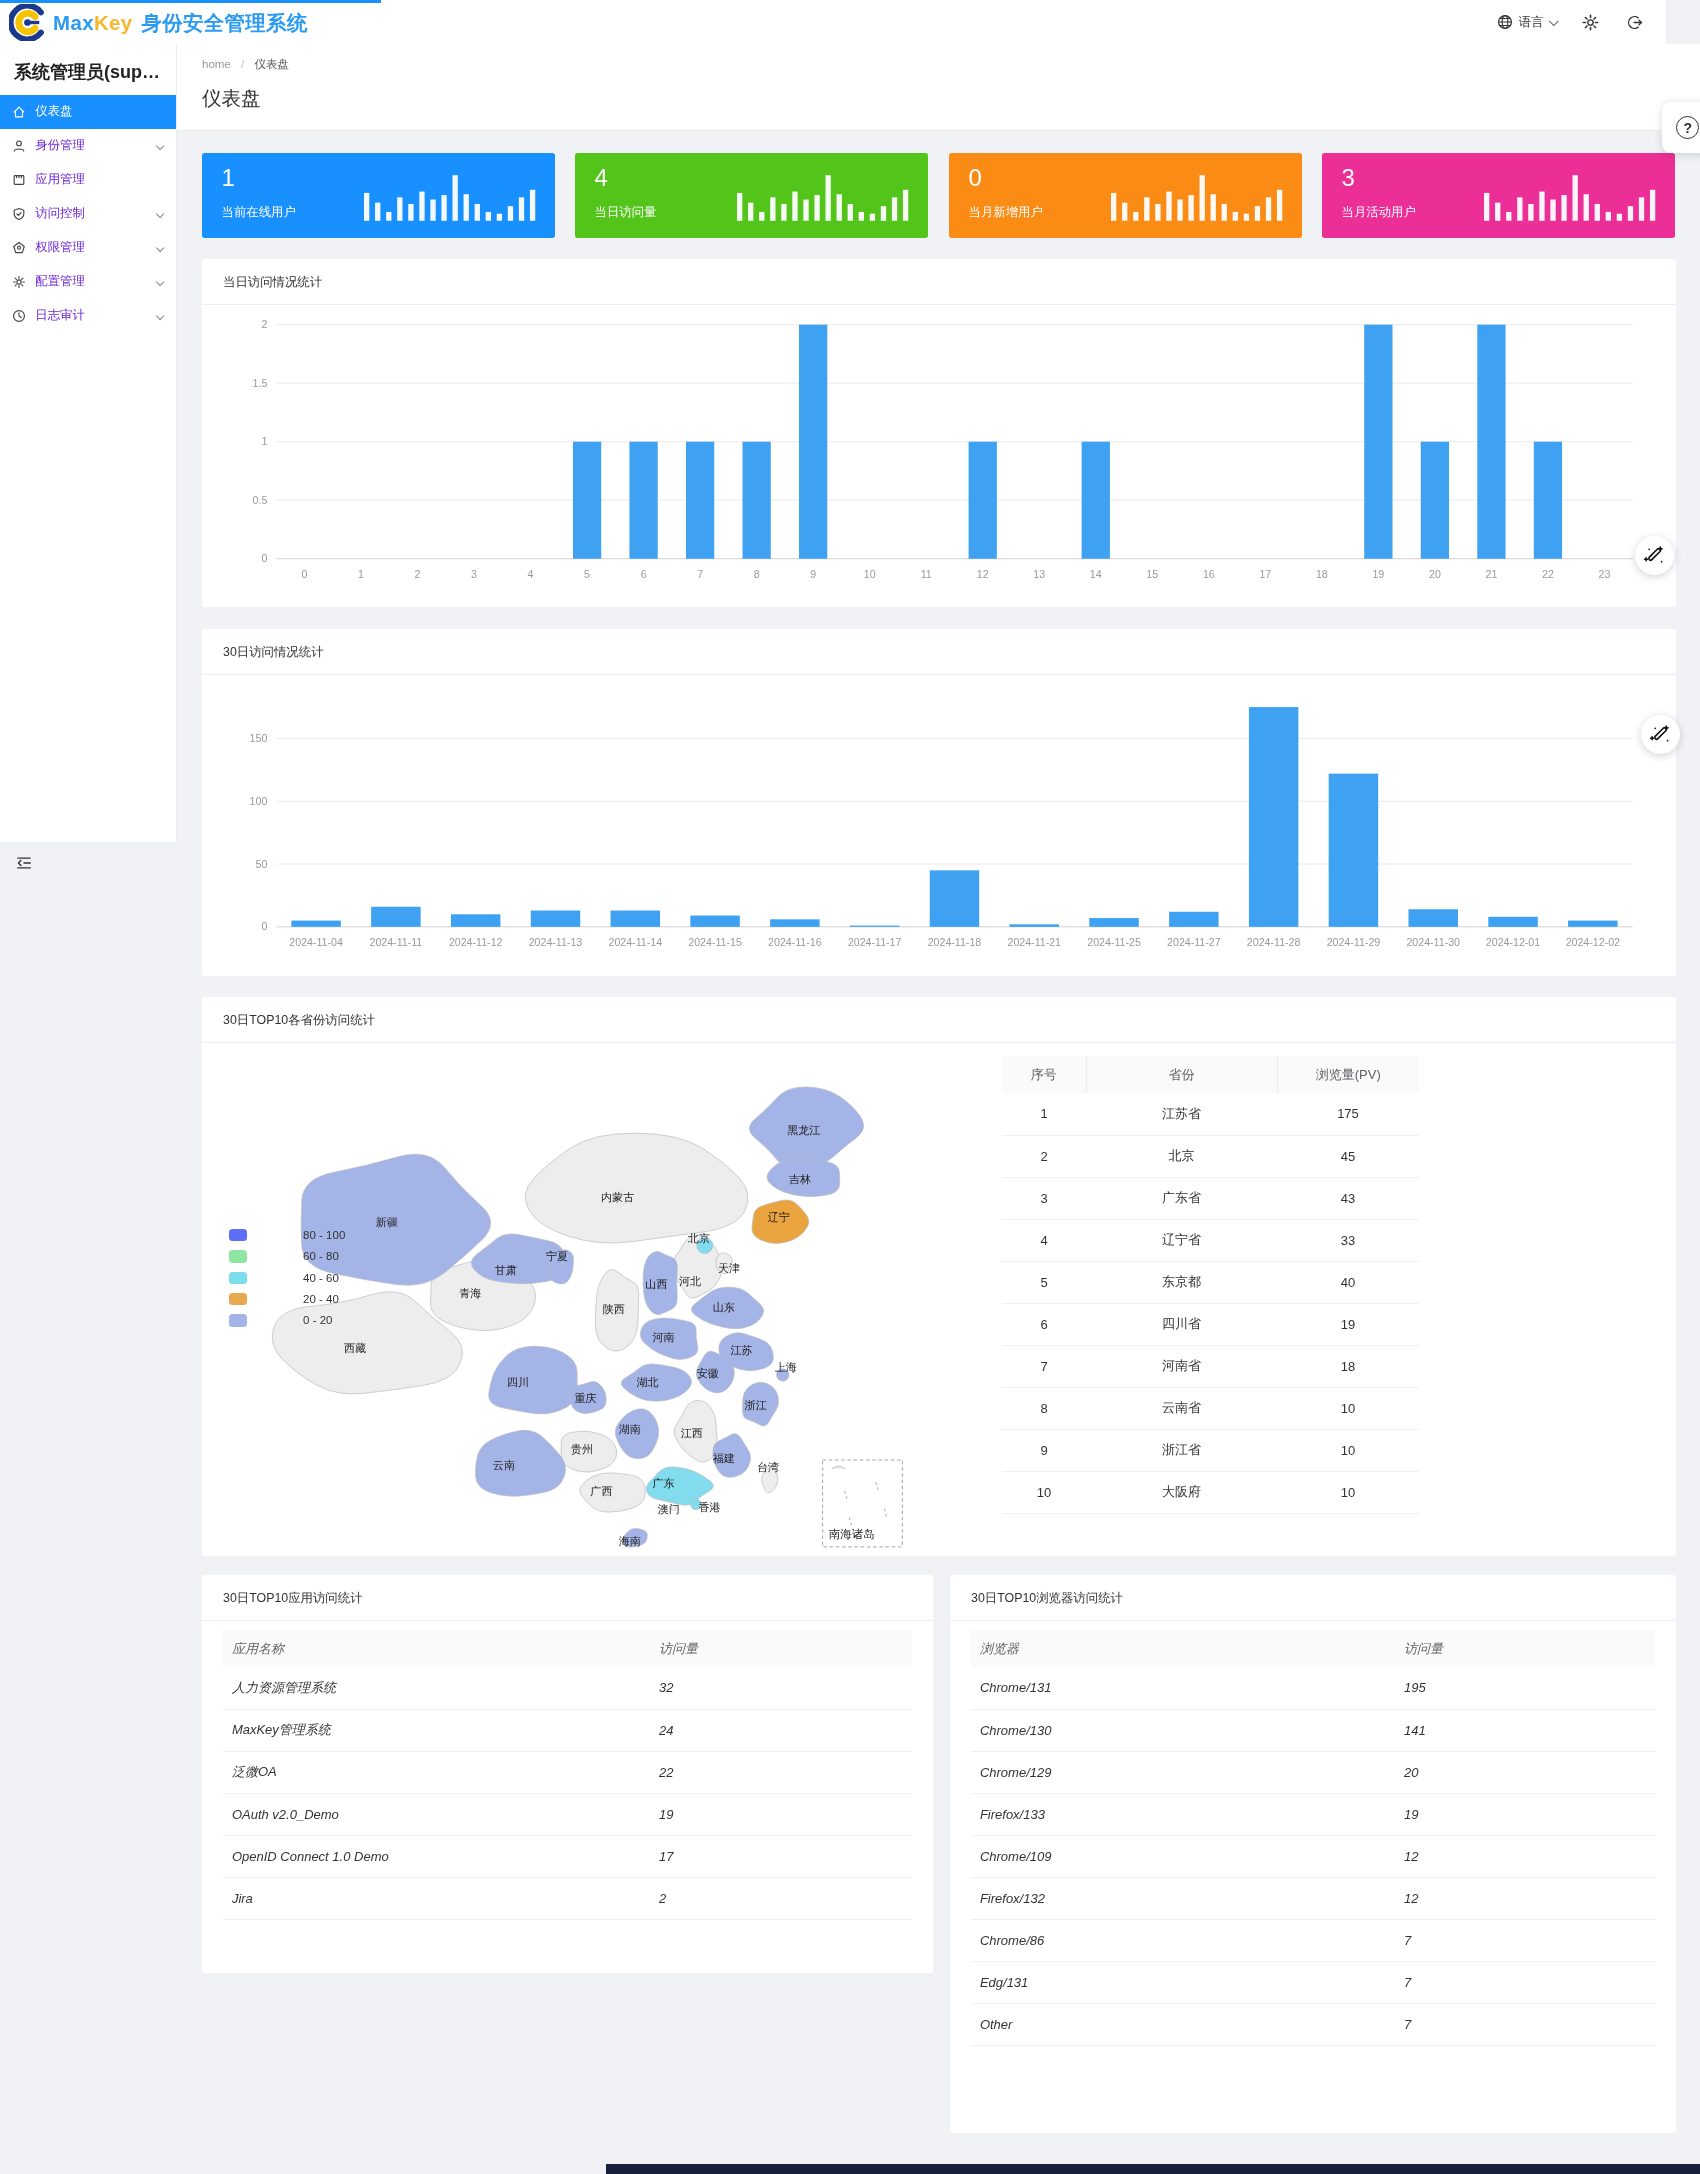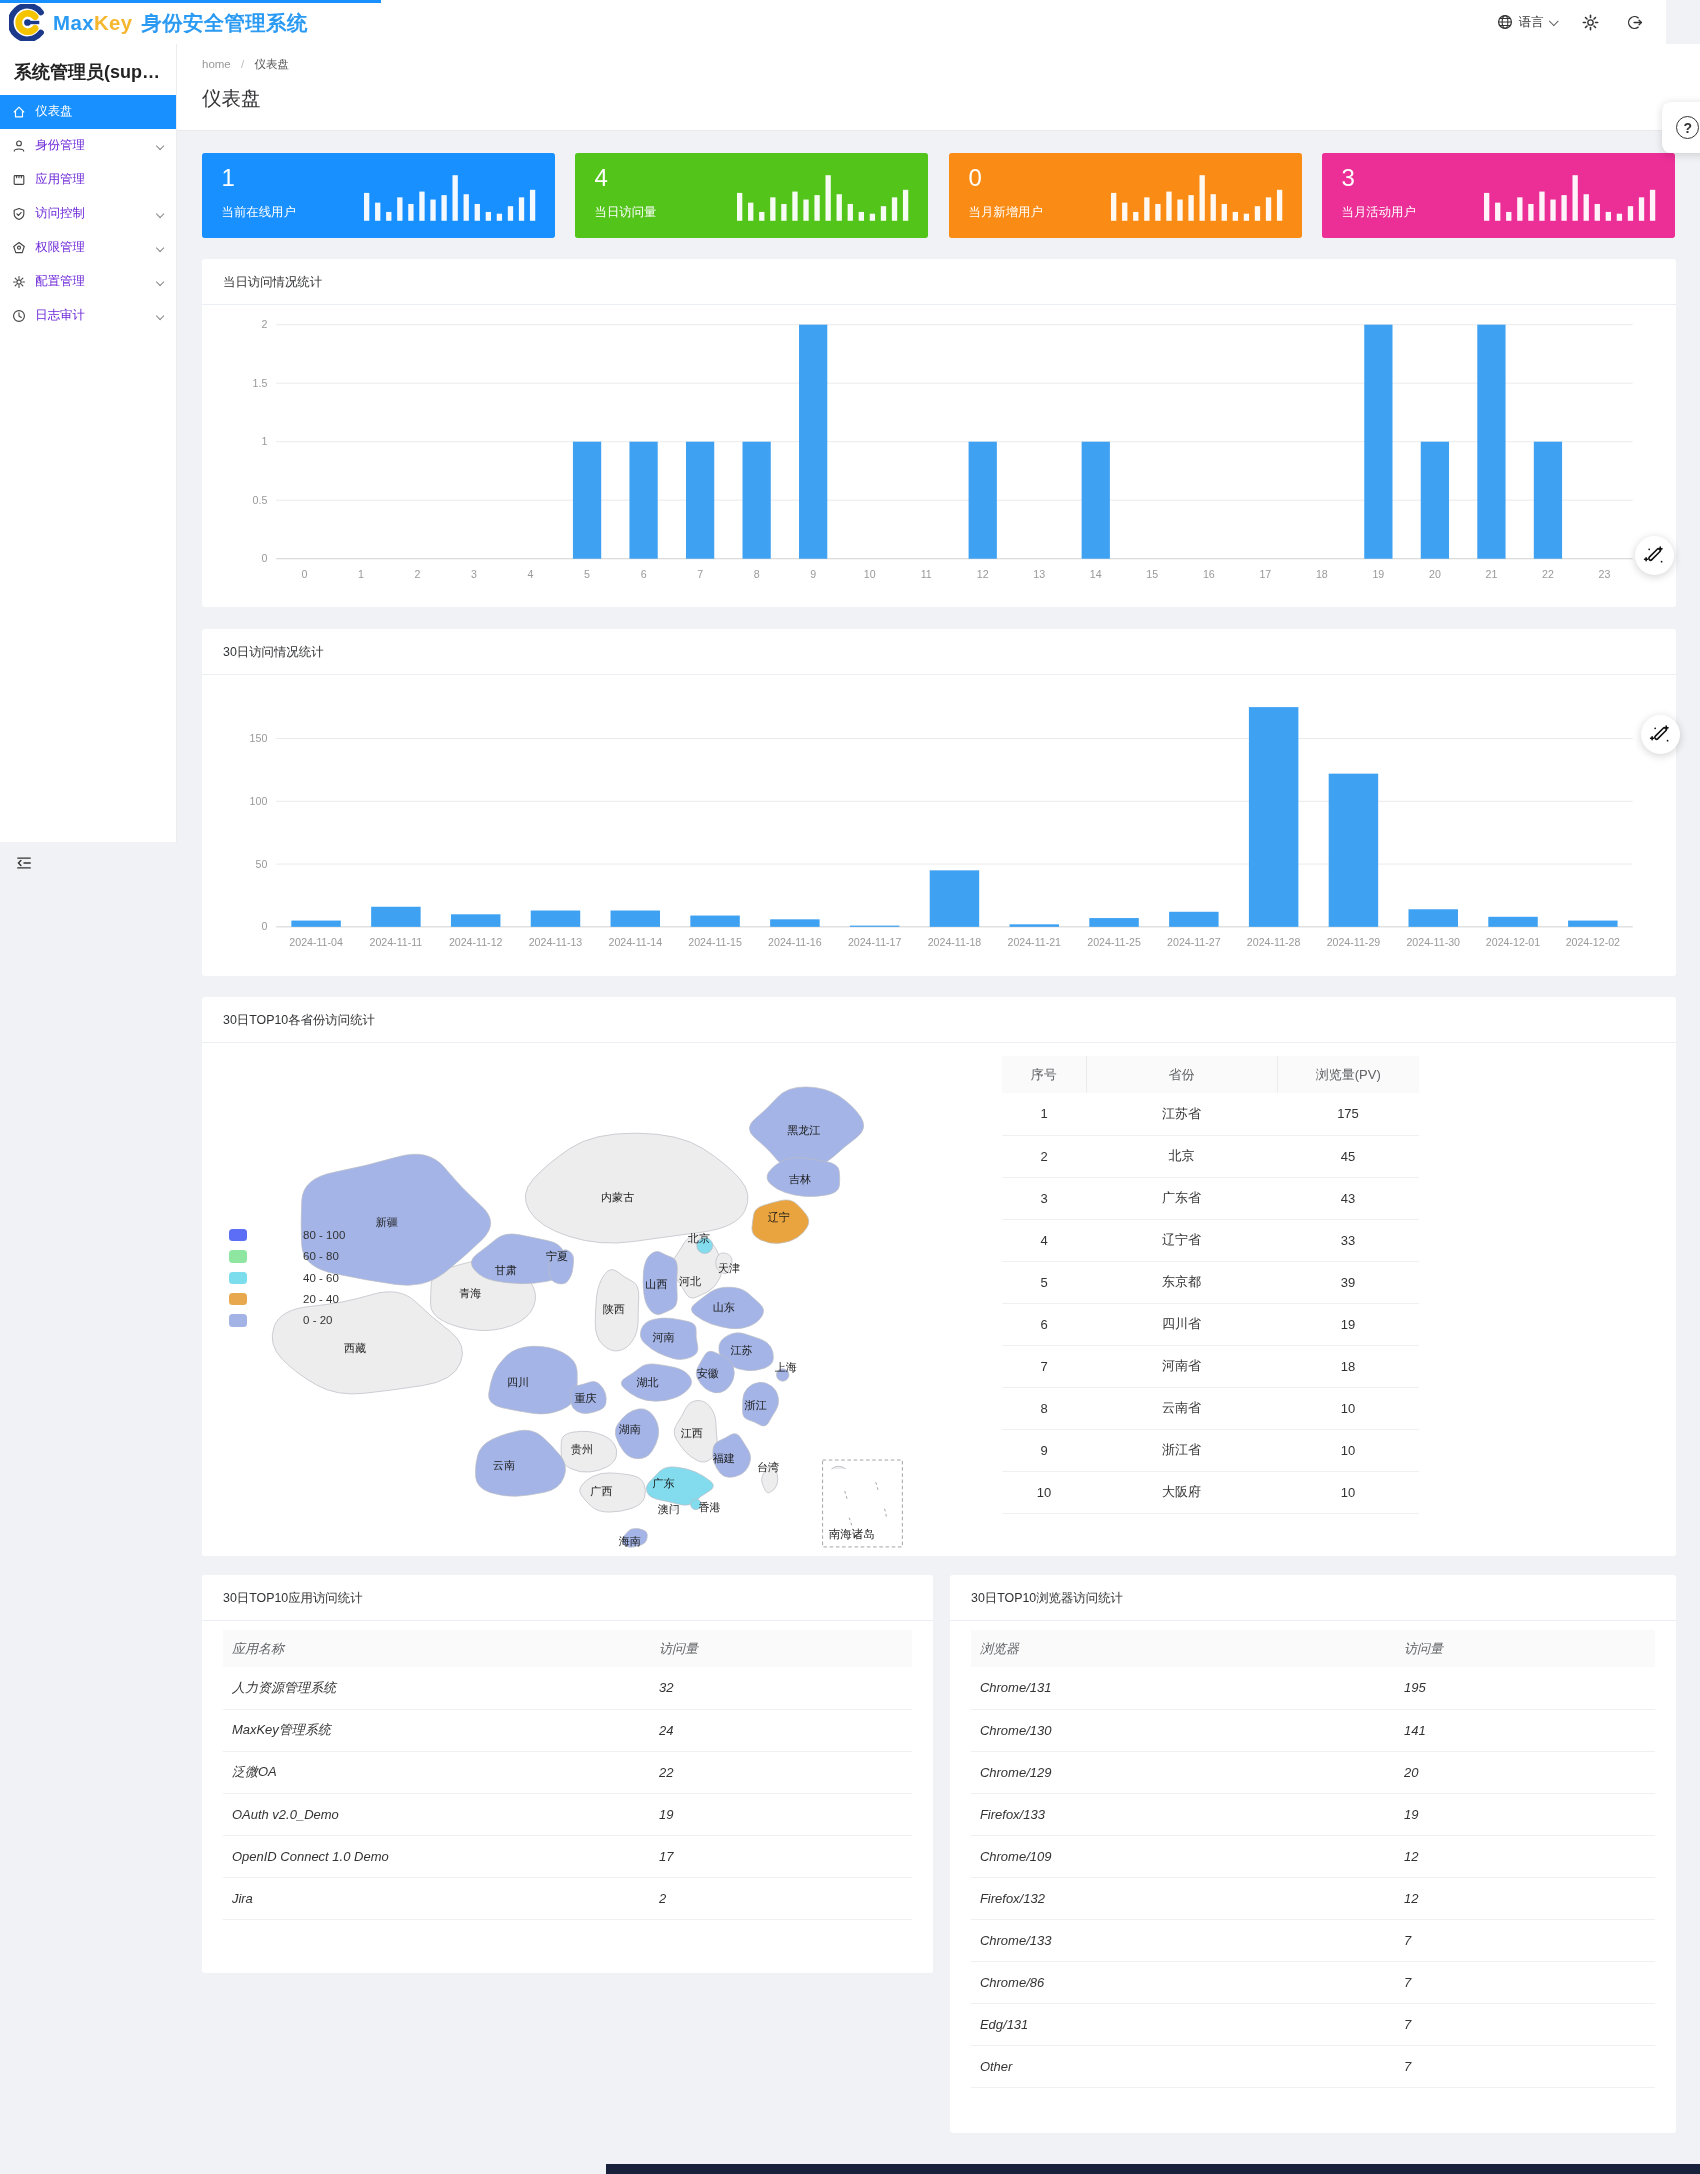--- a/index.html
+++ b/index.html
@@ -562,21 +562,21 @@
             <td>43</td>
           </tr>
           <tr>
             <td>4</td>
             <td>辽宁省</td>
             <td>33</td>
           </tr>
           <tr>
             <td>5</td>
             <td>东京都</td>
-            <td>39</td>
+            <td>40</td>
           </tr>
           <tr>
             <td>6</td>
             <td>四川省</td>
             <td>19</td>
           </tr>
           <tr>
             <td>7</td>
             <td>河南省</td>
             <td>18</td>
@@ -669,24 +669,20 @@
           </tr>
           <tr>
             <td>Chrome/109</td>
             <td>12</td>
           </tr>
           <tr>
             <td>Firefox/132</td>
             <td>12</td>
           </tr>
           <tr>
-            <td>Chrome/133</td>
-            <td>7</td>
-          </tr>
-          <tr>
             <td>Chrome/86</td>
             <td>7</td>
           </tr>
           <tr>
             <td>Edg/131</td>
             <td>7</td>
           </tr>
           <tr>
             <td>Other</td>
             <td>7</td>

